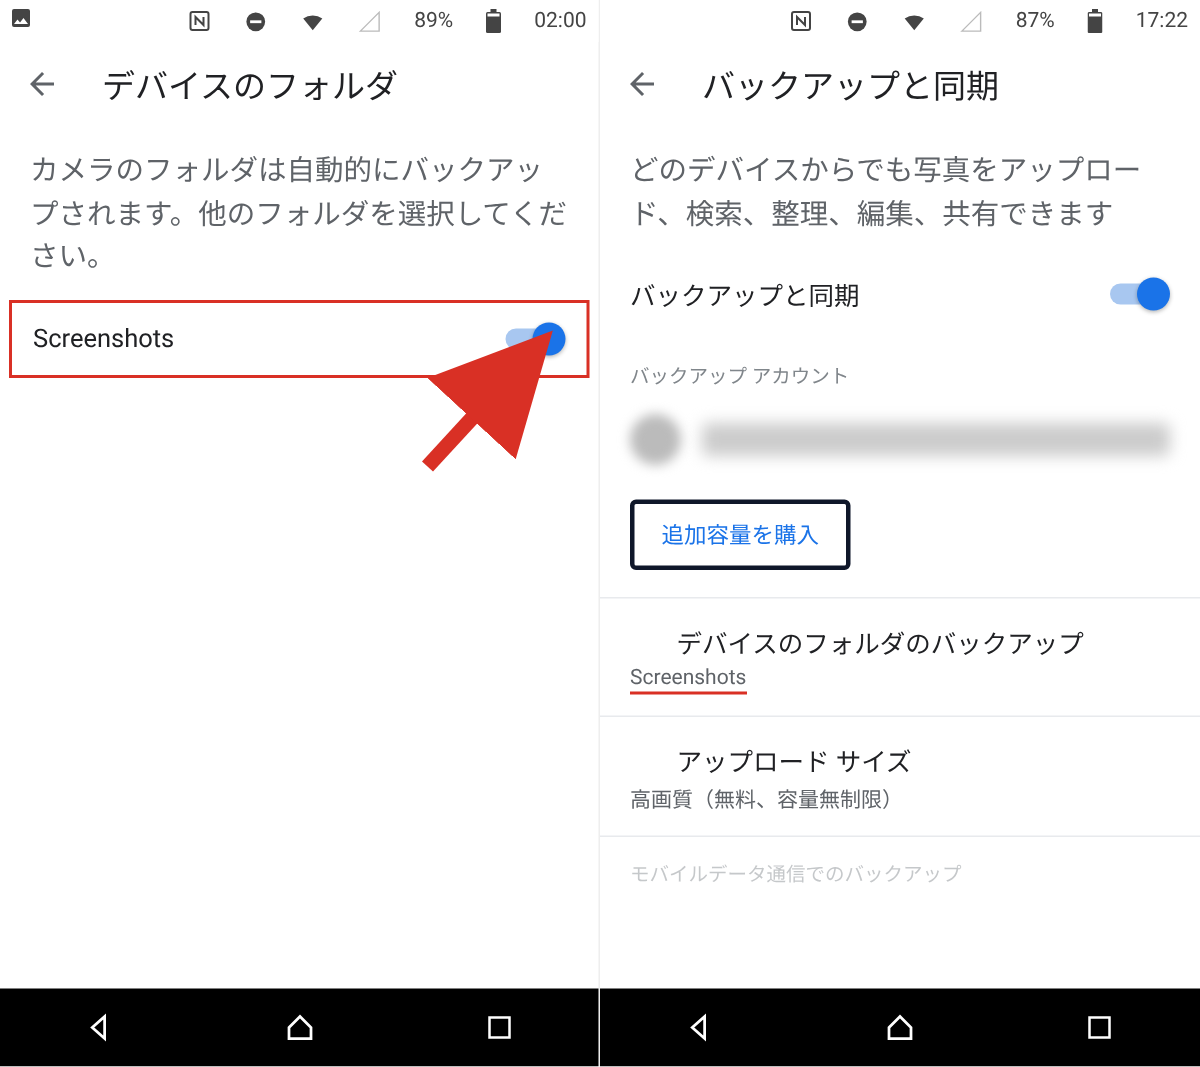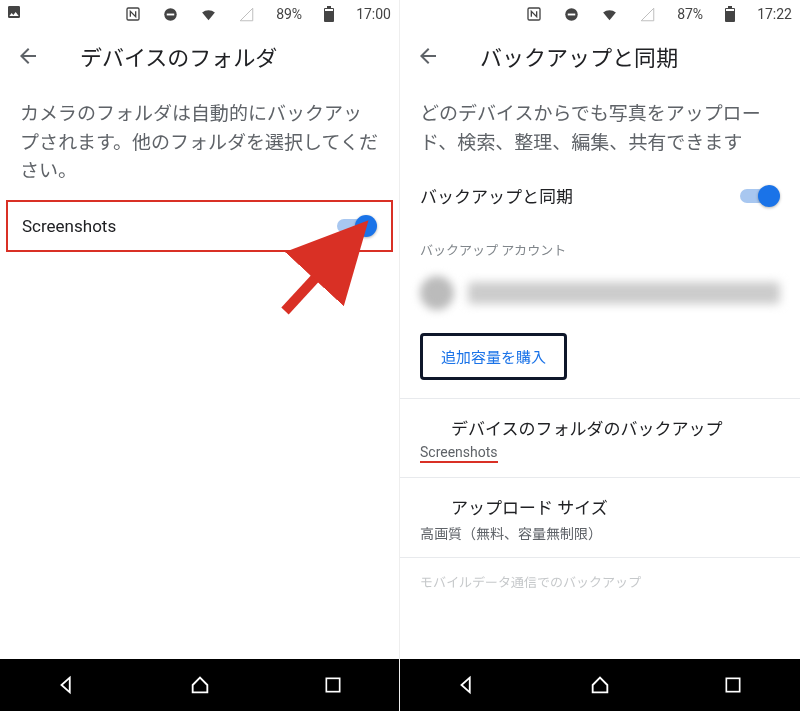--- a/index.html
+++ b/index.html
@@ -44,21 +44,21 @@
   }
   .sb-icon { display:inline-flex; align-items:center; justify-content:center; }
   .sb-text { font-size: 14px; color:#444; }
 
   
   .header {
     height: 56px;
     display: flex;
     align-items: center;
     padding: 0 16px;
-    gap: 40px;
+    gap: 28px;
   }
   .back-arrow { width: 24px; height:24px; color:#5f6368; display:inline-flex; align-items:center; justify-content:center;}
   .page-title {
     font-size: 22px;
     color: #202124;
     font-weight: 400;
   }
 
   
   .content {
@@ -207,21 +207,21 @@
           </svg>
       </span>
       <span class="sb-text">89%</span>
       <span class="sb-icon">
         <svg width="10" height="16" viewBox="0 0 10 16" fill="#444">
             <rect x="0" y="2" width="10" height="14" rx="1"></rect>
             <rect x="3" y="0" width="4" height="2"></rect>
             <rect x="1" y="3" width="8" height="2" fill="#fff"></rect>
           </svg>
       </span>
-      <span class="sb-text">17:00</span>
+      <span class="sb-text">02:00</span>
     </div>
 
     <div class="header">
       <span class="back-arrow">
         <svg width="24" height="24" viewBox="0 0 24 24" fill="#5f6368">
             <path d="M20 11H7.8l5.6-5.6L12 4l-8 8 8 8 1.4-1.4L7.8 13H20v-2z"></path>
           </svg>
       </span>
       <span class="page-title">デバイスのフォルダ</span>
     </div>

